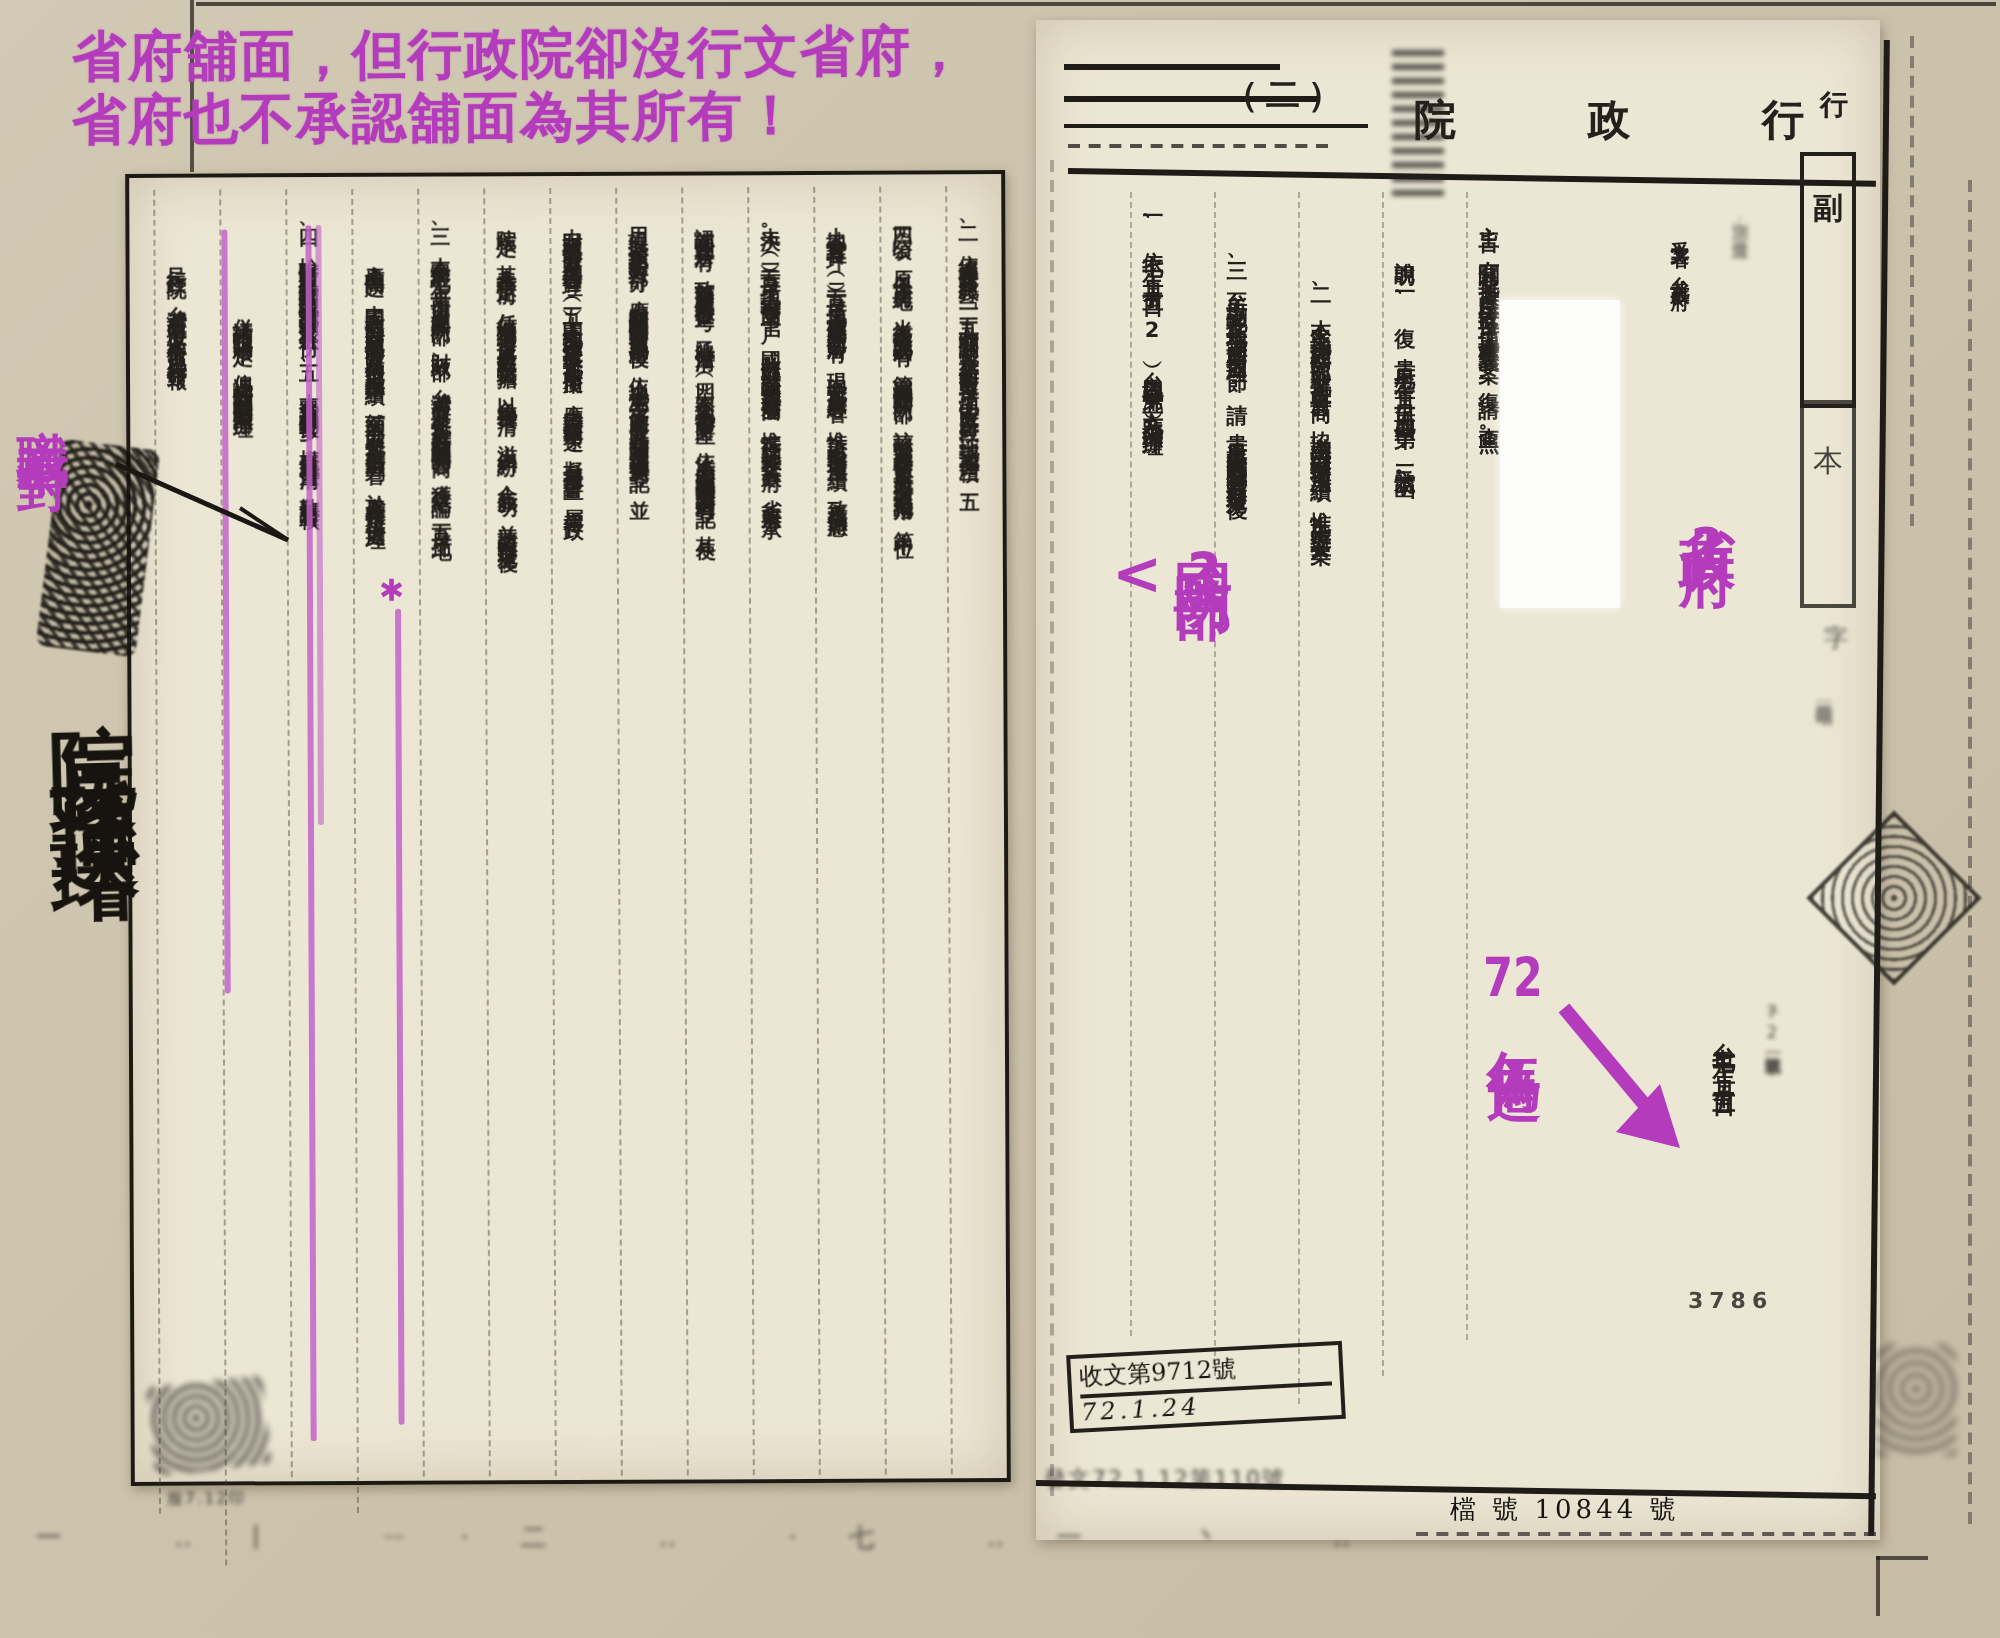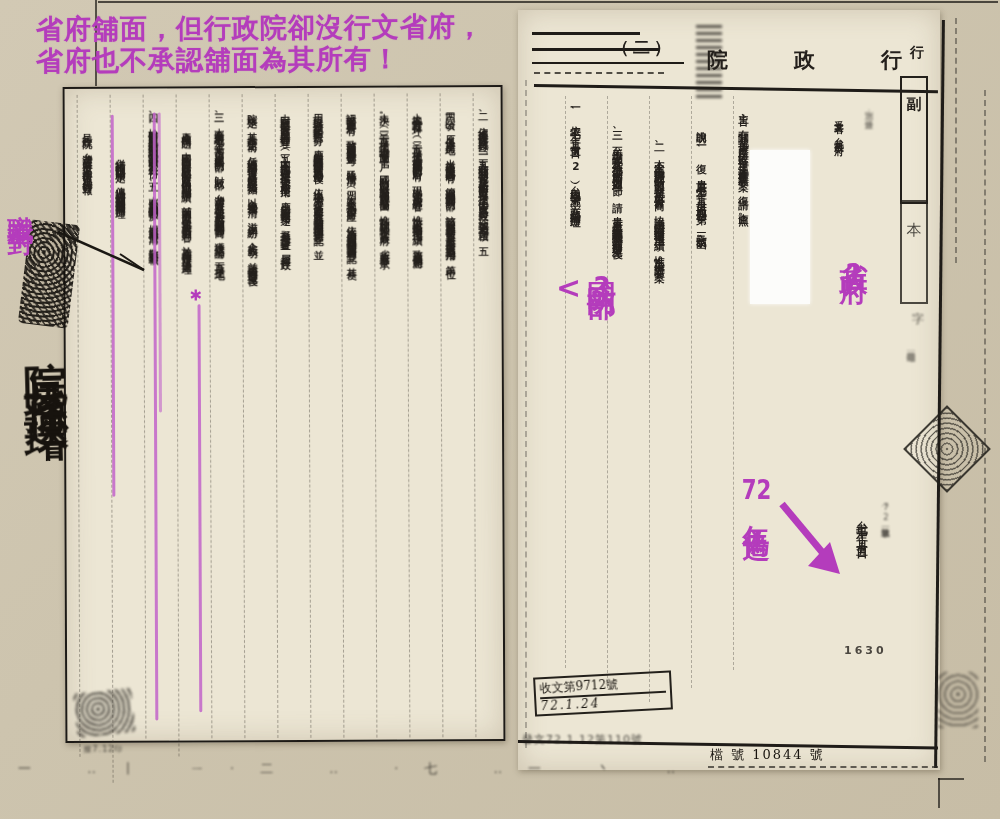--- a/index.html
+++ b/index.html
@@ -101,34 +101,34 @@
         <div class="rcol" style="padding-top: 6px;">一、依七十一年一月十五日（72）台內地字第五〇一六九號函辦理。</div>
       </div>
 
     <div class="abs" style="left:232px;top:140px;width:60px;height:154px;background:#fcfcfa;box-shadow:0 0 4px rgba(255,255,255,.9);"></div>
 
     <div class="abs typed v" style="left:314px;top:102px;height:140px;font-size:9.5px;letter-spacing:2px;">受文者：台北市政府</div>
     <div class="abs smudge v" style="left:344px;top:94px;height:120px;font-size:9px;opacity:.5;">速別：最速件</div>
 
     <div class="abs typed v" style="left:336px;top:502px;height:130px;font-size:11.5px;letter-spacing:3px;">台七十一年一月十五日</div>
     <div class="abs smudge v" style="left:362px;top:492px;height:150px;font-size:8.5px;opacity:.75;">（72）台統一字第號</div>
-    <div class="abs typed" style="left:326px;top:634px;font-size:11px;letter-spacing:3px;opacity:.8;">1630</div>
+    <div class="abs typed" style="left:326px;top:634px;font-size:11px;letter-spacing:3px;opacity:.8;">3786</div>
     <div class="abs smudge v" style="left:386px;top:336px;height:290px;font-size:9px;opacity:.45;">中華民國七十二年一月十四日</div>
 
     <div class="abs" style="left:398px;top:408px;width:58px;height:58px;border:2.5px solid #22201b;transform:rotate(45deg);filter:blur(.4px);
          background:repeating-radial-gradient(circle at 50% 50%,rgba(30,28,24,.8) 0 1.5px,transparent 1.5px 5px);opacity:.85;"></div>
 
     <div class="abs stampbox hand" style="left:16px;top:664px;width:126px;transform:rotate(-3deg);padding:1px 4px;">
       <div style="font-size:12px;border-bottom:2px solid #23201b;filter:blur(.3px);">收文第9712號</div>
       <div style="font-size:12px;font-style:italic;letter-spacing:2px;">72.1.24</div>
     </div>
 
     <div class="abs thinline" style="left:0;top:730px;width:420px;height:2.5px;transform:rotate(.9deg);transform-origin:left;"></div>
     <div class="abs smudge" style="left:4px;top:722px;font-size:11px;filter:blur(1px);letter-spacing:1px;">發文72.1.12第110號</div>
-    <div class="abs hand" style="left:192px;top:736px;font-size:13px;letter-spacing:2px;filter:blur(.35px);">檔 號 10844 號</div>
+    <div class="abs hand" style="left:207px;top:736px;font-size:13px;letter-spacing:2px;filter:blur(.35px);">檔 號 10844 號</div>
     <div class="abs" style="left:190px;top:756px;width:230px;border-top:2px dashed #2a2722;opacity:.7;"></div>
   </div>
 
   <div class="abs smudge" style="left:18px;top:760px;width:700px;font-size:13px;letter-spacing:26px;filter:blur(1.2px);">一 ‥丨 ㄧ·二 ‥ ·七 ‥一 丶 ‥</div>
   <div class="abs thinline" style="left:938px;top:778px;width:2px;height:30px;opacity:.7"></div>
   <div class="abs thinline" style="left:938px;top:778px;width:26px;height:2px;opacity:.7"></div>
   <div class="abs smudge" style="left:938px;top:672px;width:40px;height:56px;filter:blur(1.8px);
        background:repeating-radial-gradient(circle at 50% 40%,#2a2723 0 2px,transparent 2px 6px);opacity:.6;"></div>
 
   <div class="abs" style="left:24px;top:222px;width:50px;height:104px;transform:rotate(7deg);border-radius:5px;filter:blur(.5px);opacity:.92;

